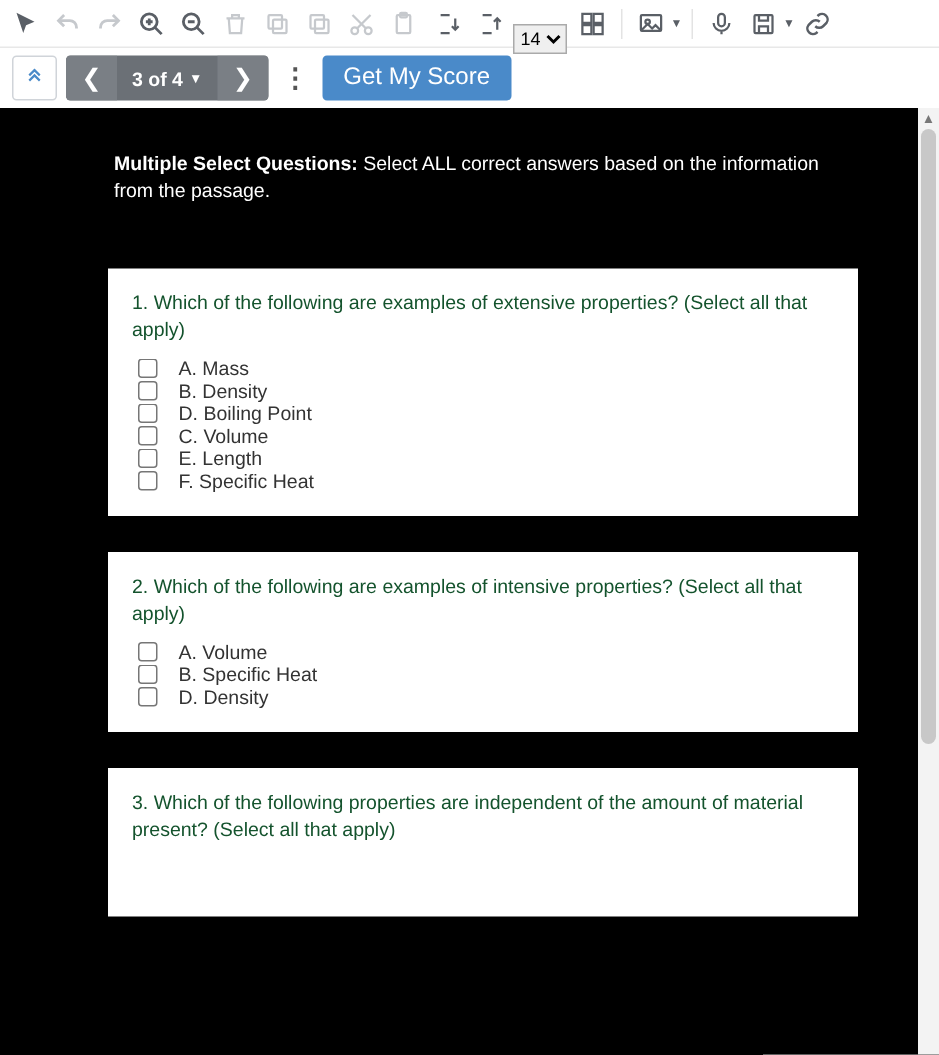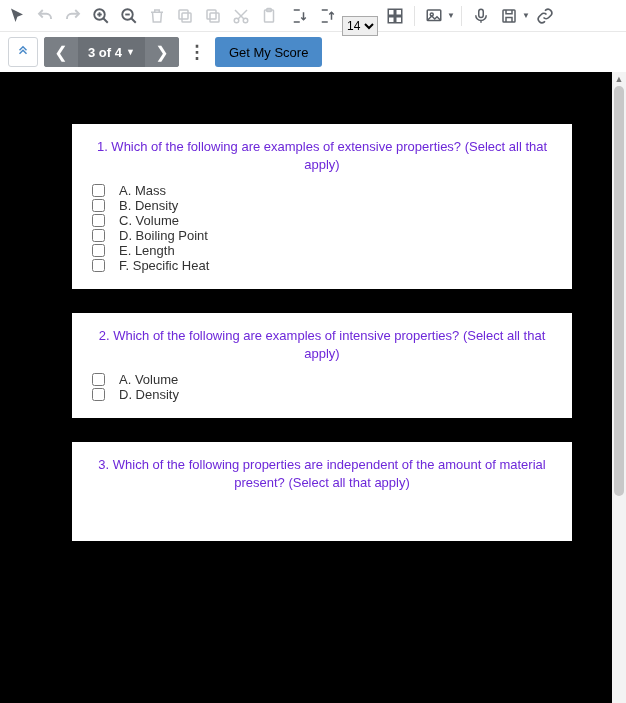--- a/index.html
+++ b/index.html
@@ -16,33 +16,33 @@
 
 .navrow { height: 40px; display:flex; align-items:center; padding: 4px 8px; gap:6px; background:#fff;}
 .nav-iconbtn { width:30px; height:30px; border:1px solid #d0d4d9; border-radius:3px; display:flex; align-items:center; justify-content:center; color:#555; cursor:pointer; background:#fff;}
 .nav-iconbtn svg{width:14px;height:14px;}
 .pager { display:flex; align-items:stretch; height:30px; background:#6b7076; border-radius:3px; overflow:hidden; color:#fff;}
 .pager .seg { display:flex; align-items:center; justify-content:center; padding:0 10px; cursor:pointer;}
 .pager .seg.arrow{ background:#7a7f85; width:34px; padding:0; font-size:16px;}
 .pager .seg.label{ font-size:13px; font-weight:bold; gap:4px;align-items:center;}
 .pager .caret{font-size:9px;}
 .dots-btn{ width:24px; height:30px; display:flex; align-items:center; justify-content:center; color:#555; cursor:pointer; font-size:18px; font-weight:bold;}
-.score-btn { height:30px; padding:0 14px; background:#4a8ac9; color:#000000; border:none; border-radius:3px; font-size:13px; cursor:pointer; font-weight:500;}
+.score-btn { height:30px; padding:0 14px; background:#4a8ac9; color:#ffffff; border:none; border-radius:3px; font-size:16px; cursor:pointer; font-weight:500;}
 
 .viewport { position:absolute; top:72px; left:0; right:14px; bottom:0; overflow:hidden; background:#000;}
 .scrollbar-track{ position:absolute; top:72px; right:0; width:14px; bottom:0; background:#f3f3f3;}
 .scrollbar-up{position:absolute;top:0;left:0;width:14px;height:14px;display:flex;align-items:center;justify-content:center;color:#777;font-size:9px;}
 .scrollbar-thumb{position:absolute; top:14px; left:2px; width:10px; height:410px; background:#c8c8c8; border-radius:5px;}
 
 .page-inner{ padding: 28px 0 0 0;}
 .heading-block{ color:#fff; padding: 0 54px 20px 76px; font-size:13px; line-height:1.35;}
 .heading-block b{font-weight:bold;}
 
 .qcard{ background:#fff; margin: 24px 40px 24px 72px; padding: 14px 16px 16px 16px; color:#333; font-size:13px;}
-.qcard .qtext{ color:#6d28d9; line-height:1.35; margin-bottom:10px;text-align:center;}
+.qcard .qtext{ color:#14532d; line-height:1.35; margin-bottom:10px;}
 .opts{ display:flex; flex-direction:column; padding-left:4px;}
 .opt-row{ display:flex; align-items:center; gap:14px;}
 .opt-row input[type=checkbox]{ width:13px; height:13px; accent-color:#888; cursor:pointer;}
 .opt-row label{ cursor:default;}
 .qcard.last{ margin-bottom:0; padding-bottom:40px;}
 </style>
 </head>
 <body>
 
 <div class="toolbar">
@@ -179,56 +179,63 @@
         <span class="caret">▼</span>
       </div>
     <div class="seg arrow">❯</div>
   </div>
   <div class="dots-btn">⋮</div>
   <button class="score-btn">Get My Score</button>
 </div>
 
 <div class="viewport">
   <div class="page-inner">
+    <div class="heading-block">
+      <b>Multiple Select Questions:</b><span> Select ALL correct answers based on the information from the passage.</span>
+    </div>
     <div id="question-list">
         <div class="qcard">
           <div class="qtext">1. Which of the following are examples of extensive properties? (Select all that apply)</div>
           <div class="opts">
             <div class="opt-row">
               <input type="checkbox" style="">
               <label>A. Mass</label>
             </div>
             <div class="opt-row">
               <input type="checkbox" style="">
               <label>B. Density</label>
             </div>
             <div class="opt-row">
               <input type="checkbox" style="">
+              <label>D. Boiling Point</label>
+            </div>
+            <div class="opt-row">
+              <input type="checkbox" style="">
               <label>C. Volume</label>
-            </div>
-            <div class="opt-row">
-              <input type="checkbox" style="">
-              <label>D. Boiling Point</label>
             </div>
             <div class="opt-row">
               <input type="checkbox" style="">
               <label>E. Length</label>
             </div>
             <div class="opt-row">
               <input type="checkbox" style="">
               <label>F. Specific Heat</label>
             </div>
           </div>
         </div>
         <div class="qcard">
           <div class="qtext">2. Which of the following are examples of intensive properties? (Select all that apply)</div>
           <div class="opts">
             <div class="opt-row">
               <input type="checkbox" style="">
               <label>A. Volume</label>
+            </div>
+            <div class="opt-row">
+              <input type="checkbox" style="">
+              <label>B. Specific Heat</label>
             </div>
             <div class="opt-row">
               <input type="checkbox" style="">
               <label>D. Density</label>
             </div>
           </div>
         </div>
         <div class="qcard last">
           <div class="qtext">3. Which of the following properties are independent of the amount of material present? (Select all that apply)</div>
         </div>

